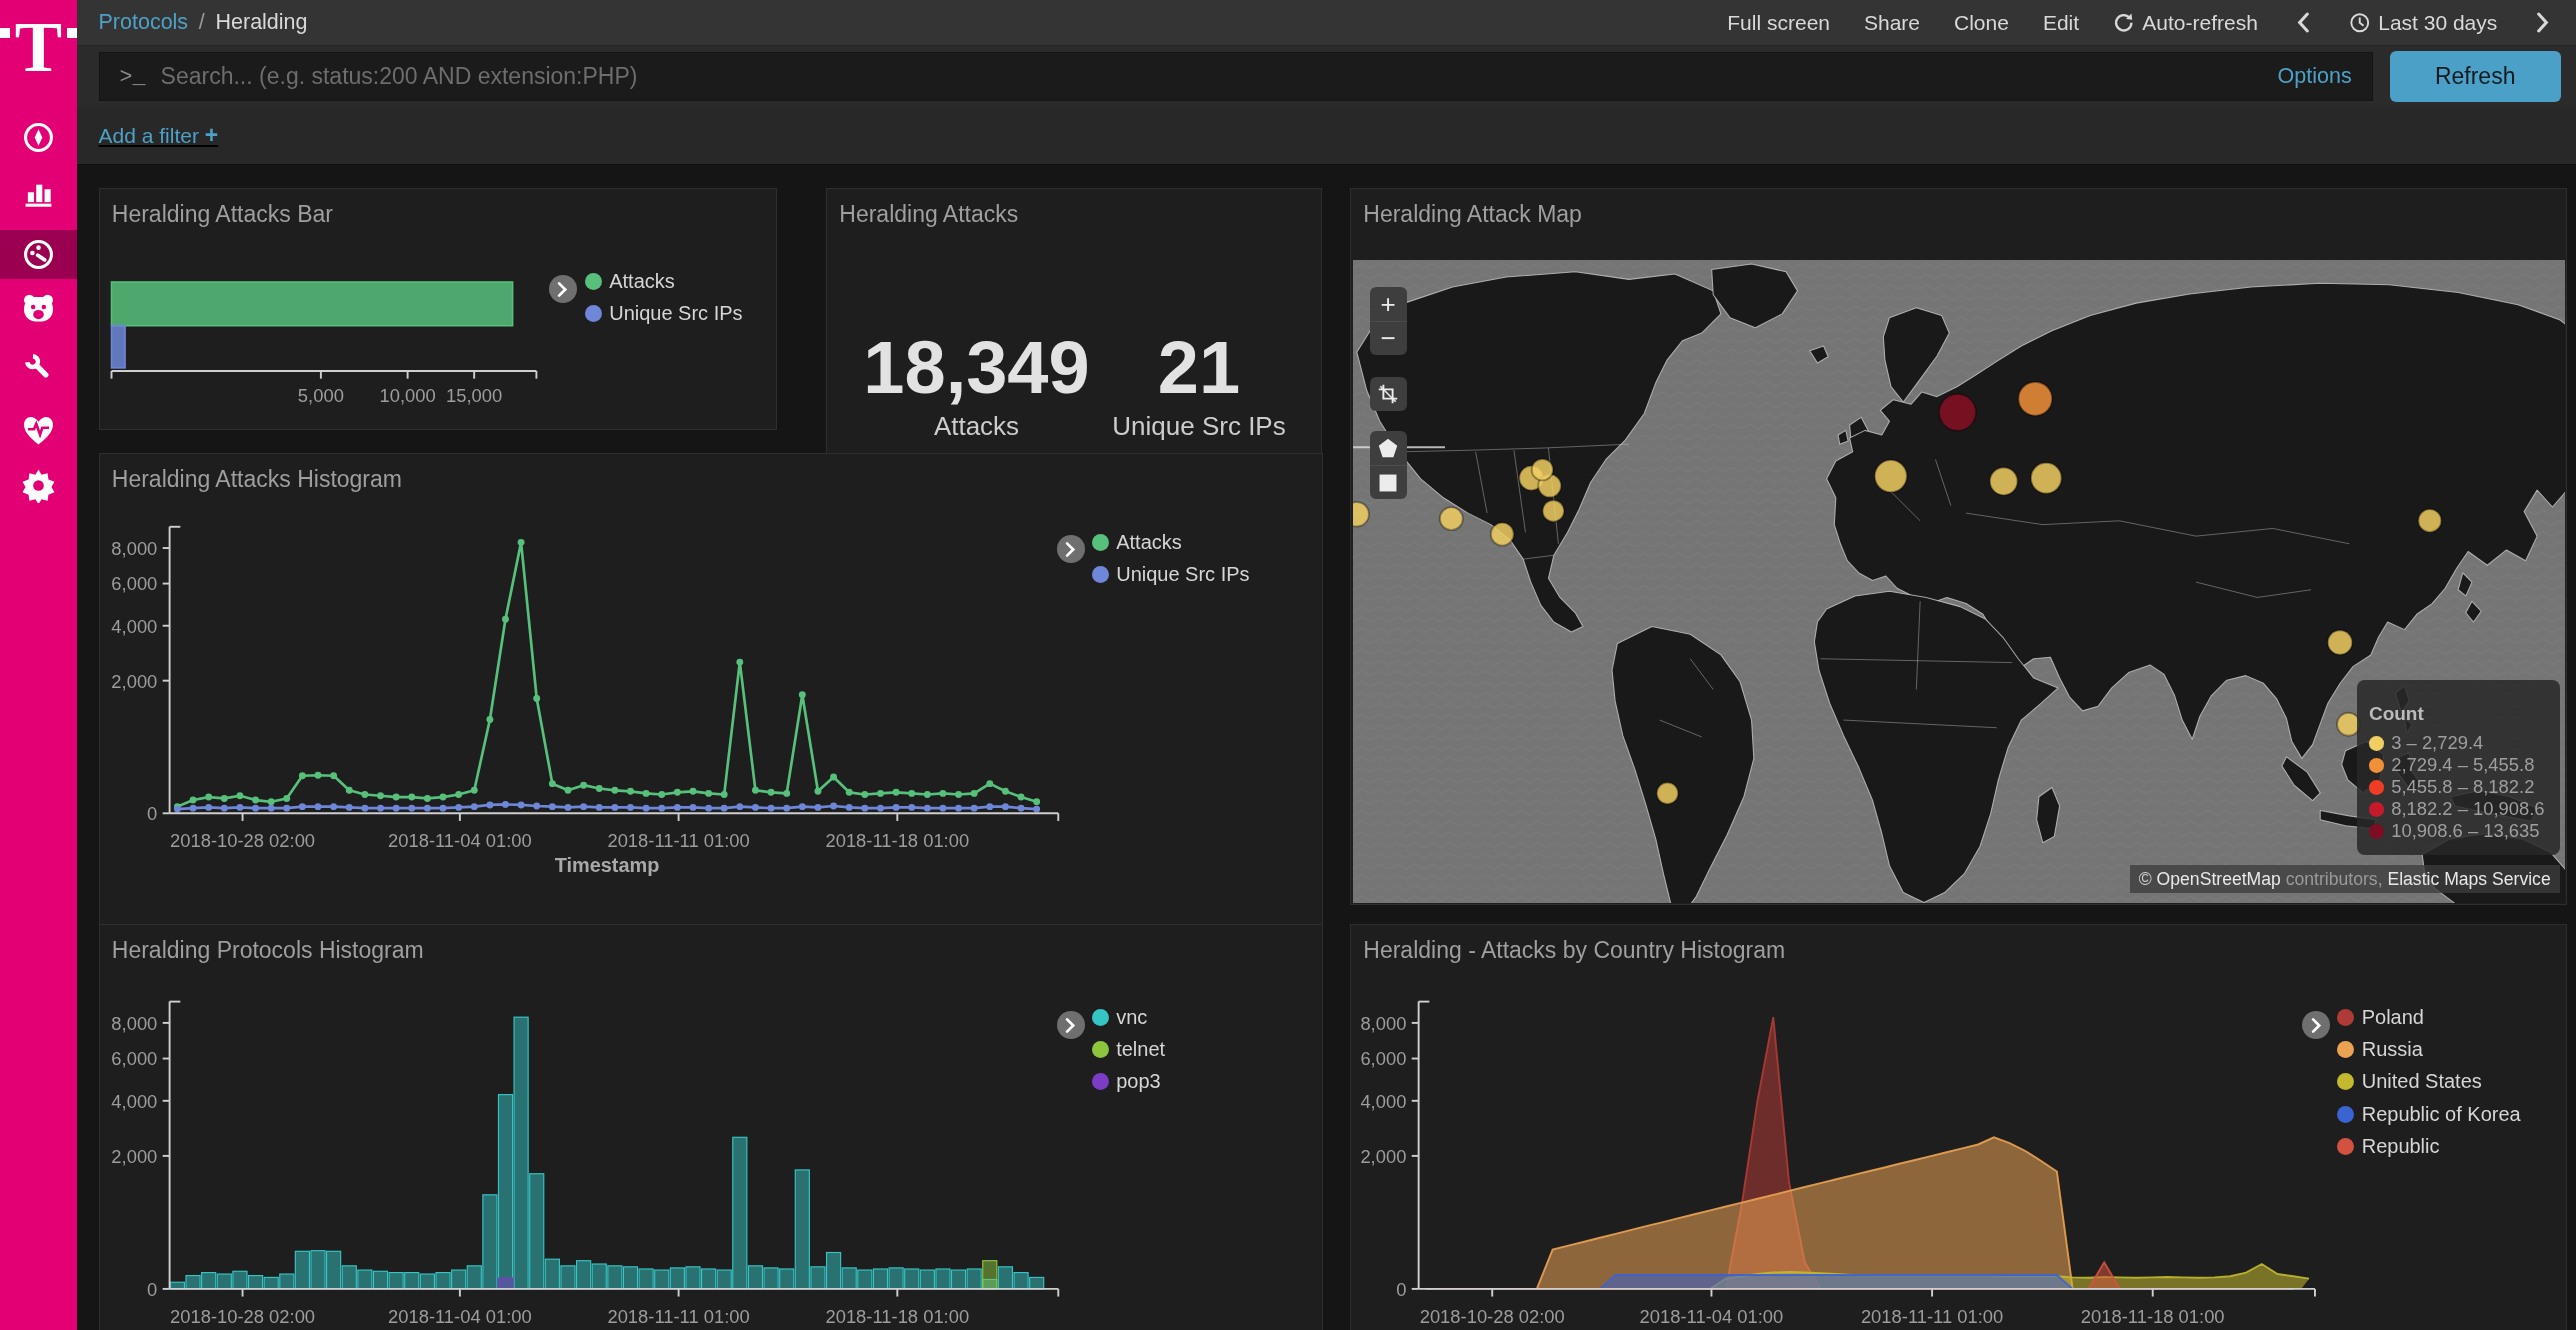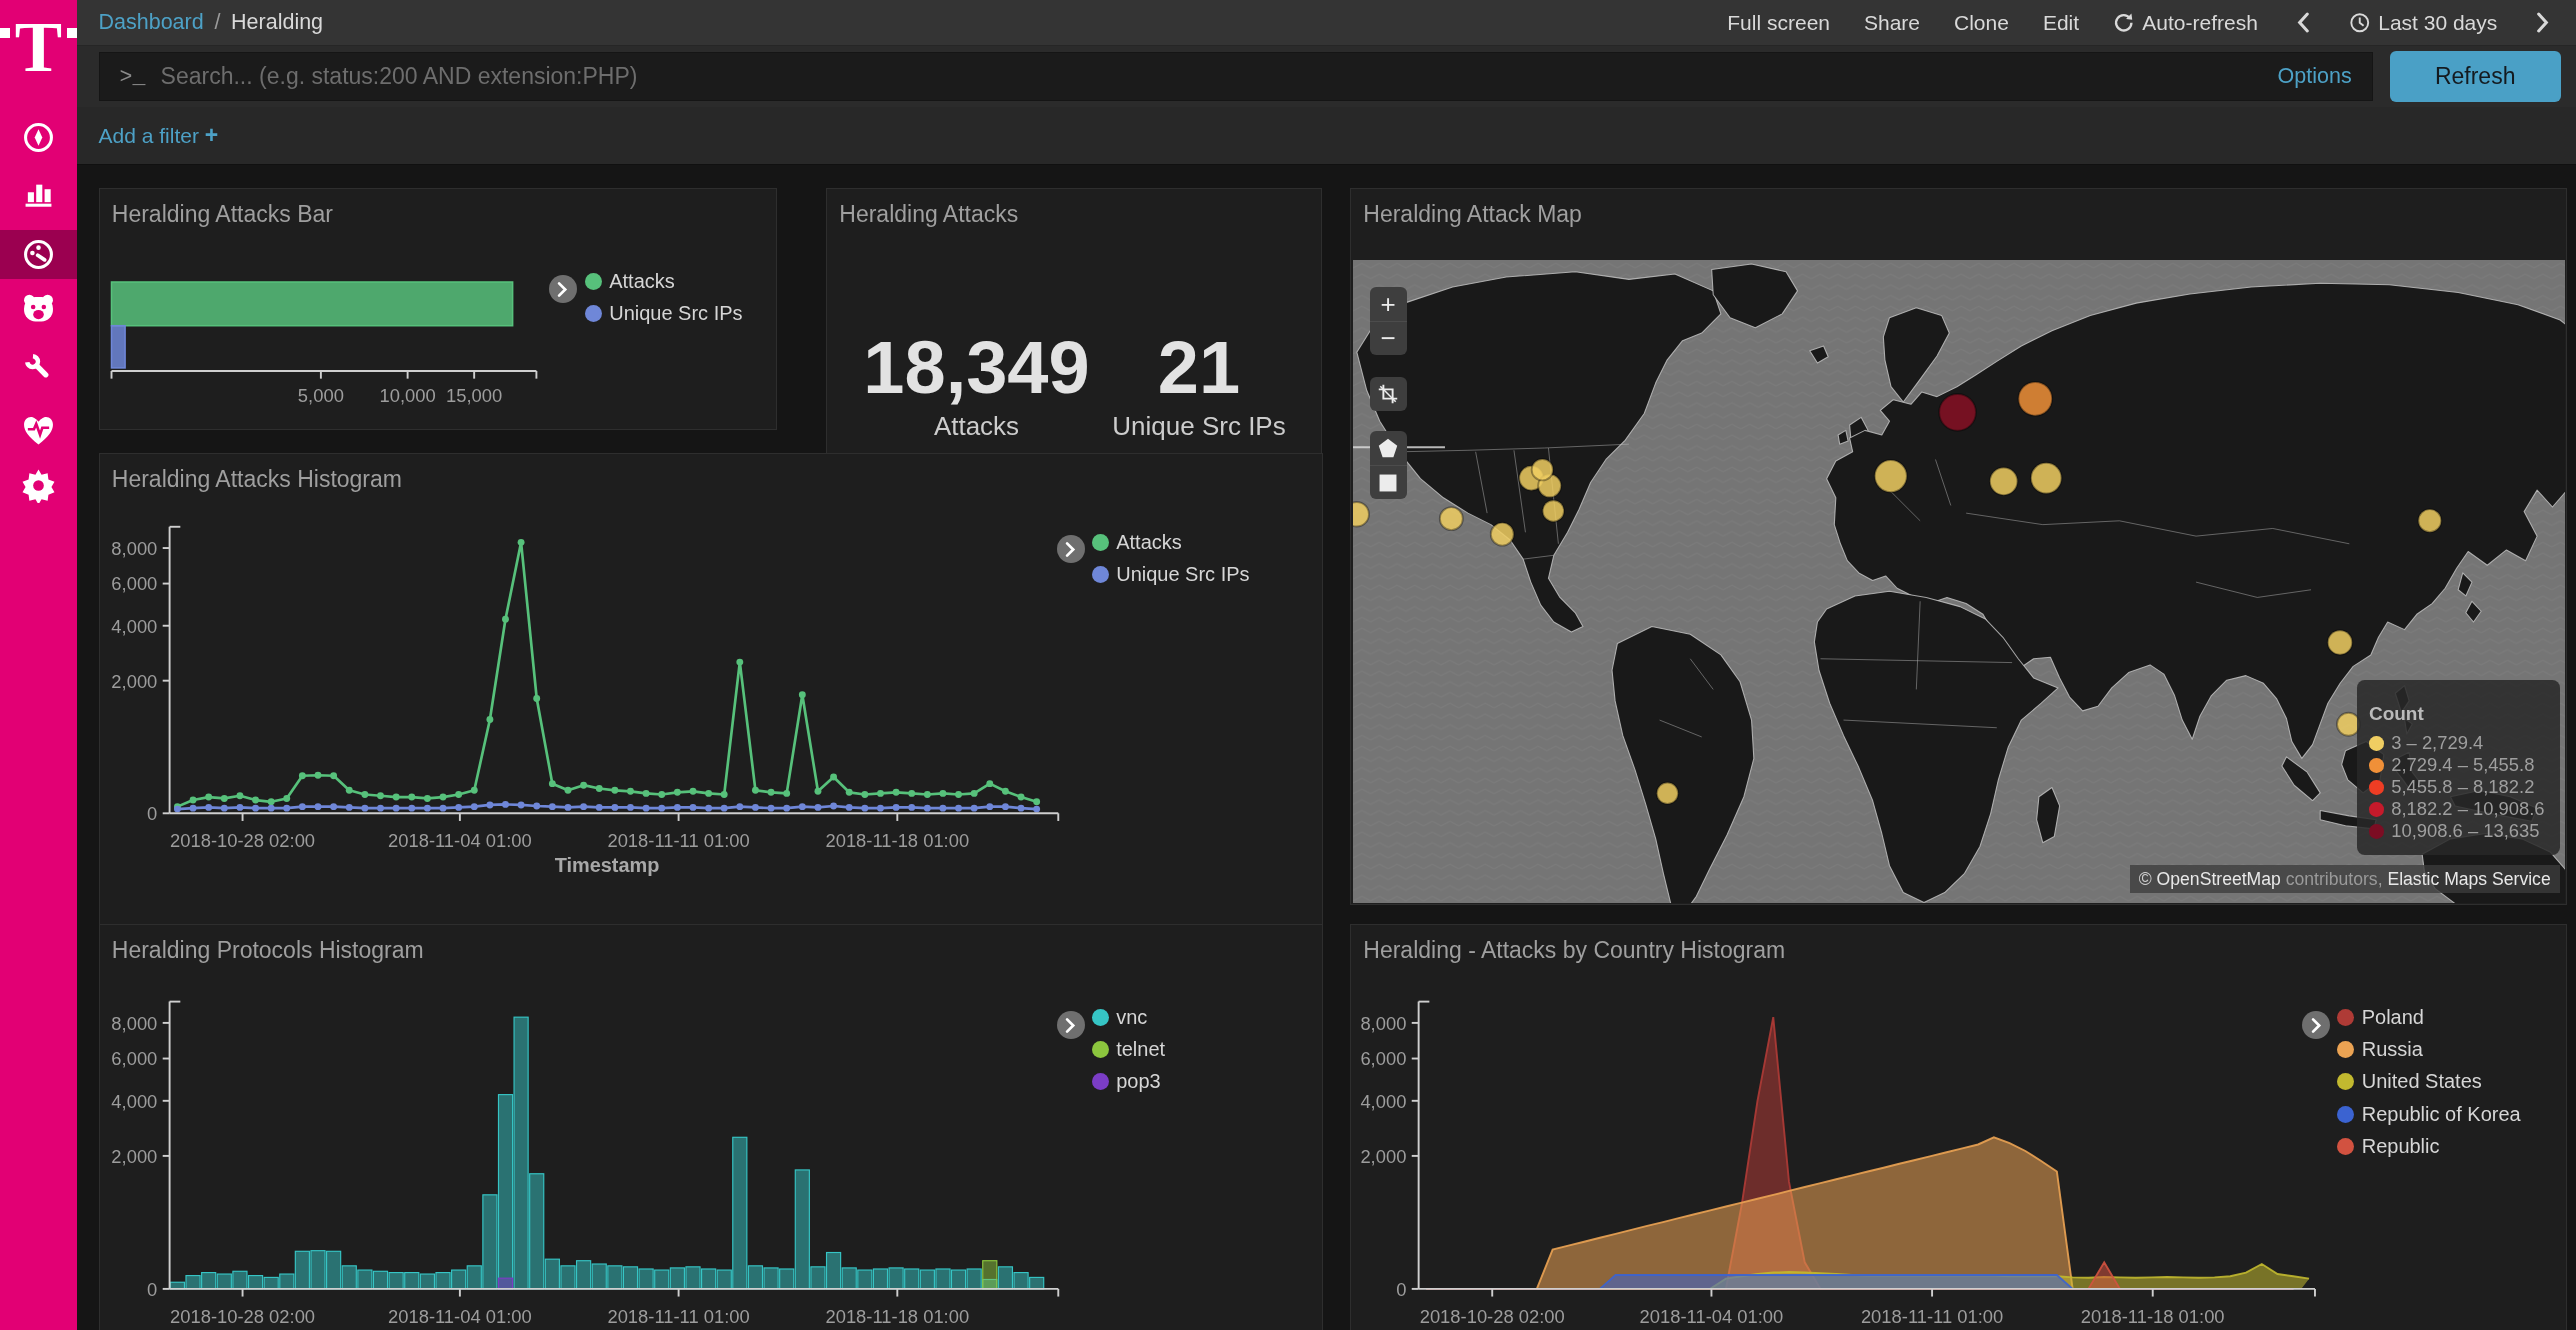--- a/index.html
+++ b/index.html
@@ -27,21 +27,21 @@
   .chev-btn { padding:0 3.1px; cursor:pointer; display:flex; align-items:center; }
 
   .searchrow { height:61px; background:#2b2b2b; display:flex; align-items:center; padding:0 15.3px 0 21.5px; gap:17px; }
   .searchbox { flex:1; height:49px; background:#1b1b1b; border:0.8px solid #151515; display:flex; align-items:center; padding:0 20px; }
   .prompt { font-family:"Liberation Mono","DejaVu Sans Mono",monospace; font-size:21.5px; color:#8a8a8a; margin-right:15.3px; }
   .searchbox input { flex:1; background:transparent; border:none; outline:none; font-size:23px; color:#84cc16; font-family:inherit; }
   .searchbox input::placeholder { color:#6d6d6d; }
   .options { color:#4da1c6; font-size:21.5px; cursor:pointer; margin-left:15.3px; }
   .refresh { width:171px; height:51px; background:#4aa0c6; color:#141a1f; font-size:23px; border:none; border-radius:6.1px; cursor:pointer; font-family:inherit; }
 
-  .filterrow { height:58px; background:#282828; display:flex; align-items:center; padding:0 21.5px; border-bottom:1.5px solid #101010; }
+  .filterrow { height:58px; background:#282828; display:flex; align-items:center; padding:0 21.5px; border-bottom:1.5px solid #101010;text-decoration:underline; }
   .addfilter { color:#4da1c6; font-size:21px; cursor:pointer; }
   .addfilter b { font-size:23px; }
 
   
   .content { position:relative; height:1166px; background:#151515; overflow:hidden; }
   .panel { position:absolute; background:#1e1e1e; border:0.8px solid #2e2e2e; }
   .ptitle { position:absolute; top:12.3px; left:12.3px; font-size:23px; color:#9f9f9f; cursor:move; white-space:nowrap; }
   .panel svg.chart { position:absolute; left:0; top:0; }
 
   
@@ -131,21 +131,21 @@
       <path d="M23 2 l4 7 8 -2 1 8 8 3 -4 7 4 7 -8 3 -1 8 -8 -2 -4 7 -4 -7 -8 2 -1 -8 -8 -3 4 -7 -4 -7 8 -3 1 -8 8 2 Z" fill="#fff"></path>
       <circle cx="23" cy="23" r="7" fill="#e20074"></circle>
     </svg>
   </div>
 </aside>
 
 <div class="main">
 
   <header class="navbar">
     <div class="crumb">
-      <span class="link">Dashboard</span>
+      <span class="link">Protocols</span>
       <span class="sep">/</span>
       <span>Heralding</span>
     </div>
     <div class="nav-right">
       <span class="nav-btn">Full screen</span>
       <span class="nav-btn">Share</span>
       <span class="nav-btn">Clone</span>
       <span class="nav-btn">Edit</span>
       <span class="nav-btn">
         <svg width="21.5" height="21.5" viewBox="0 0 28 28">

